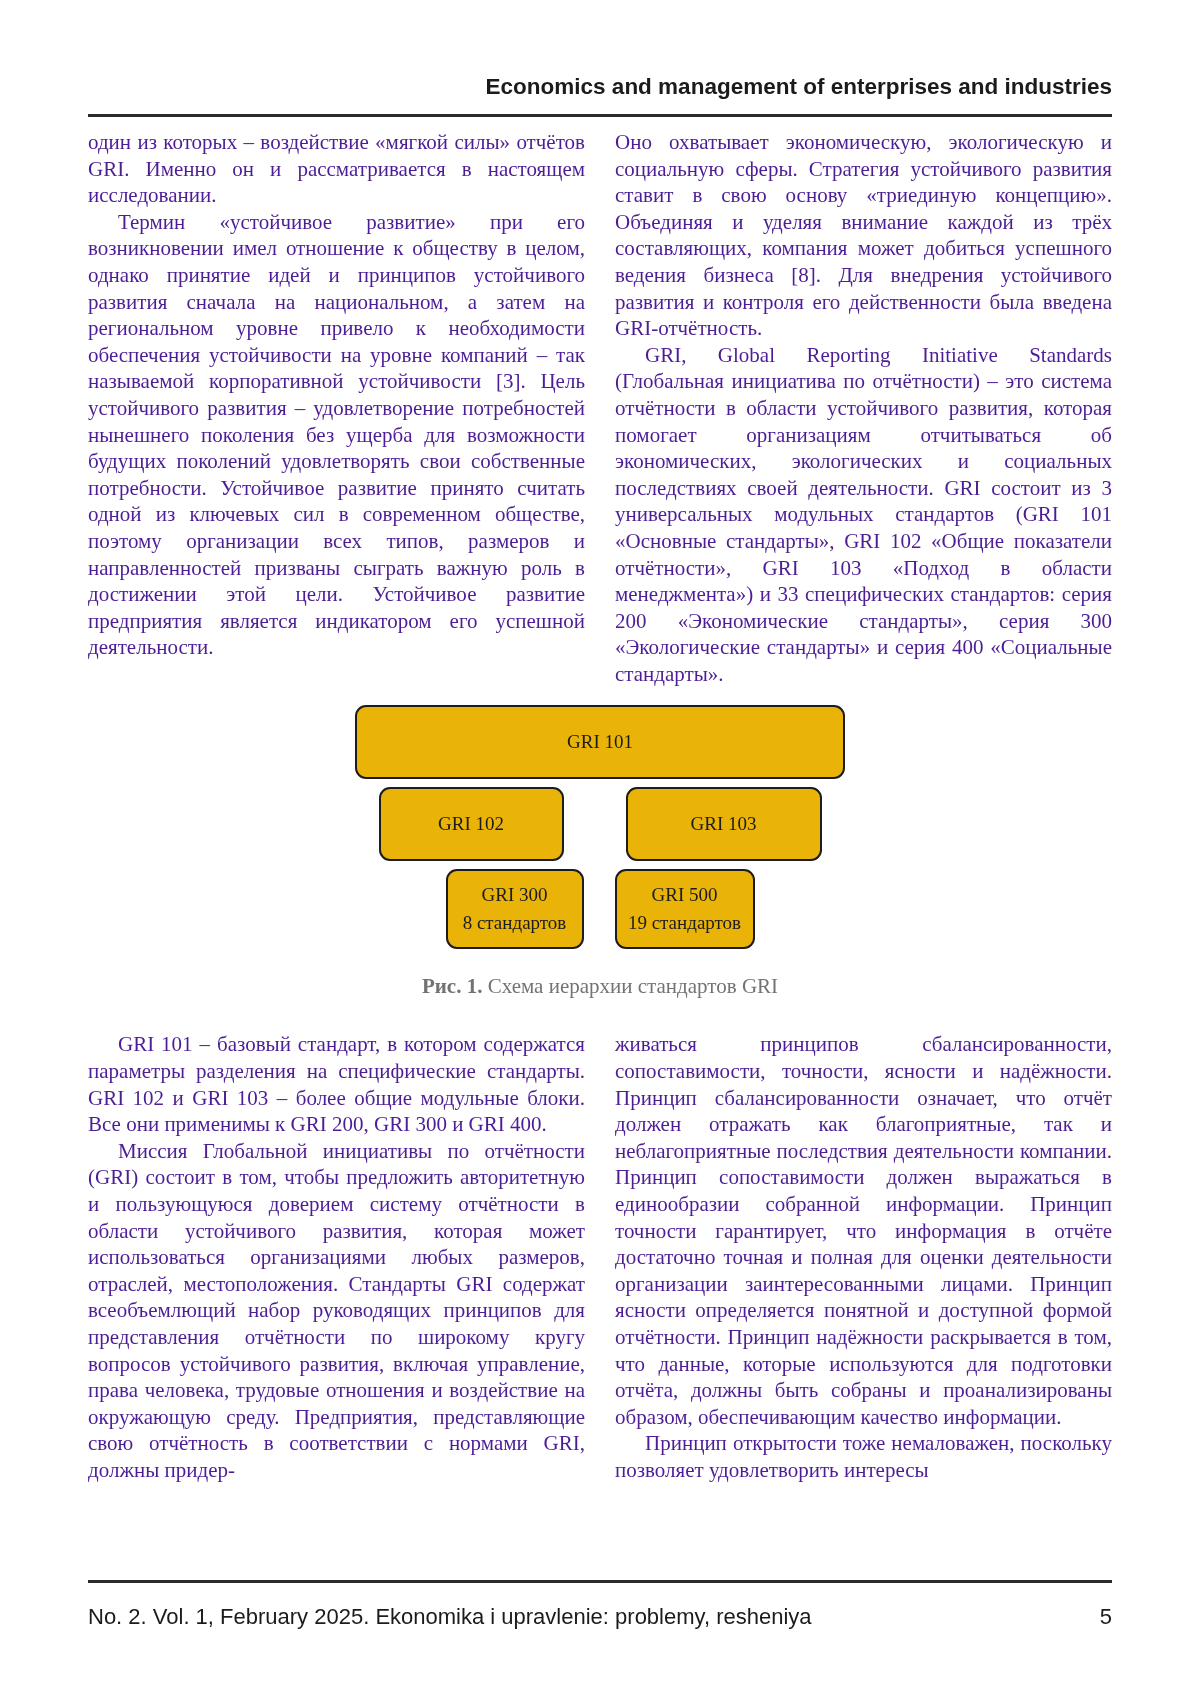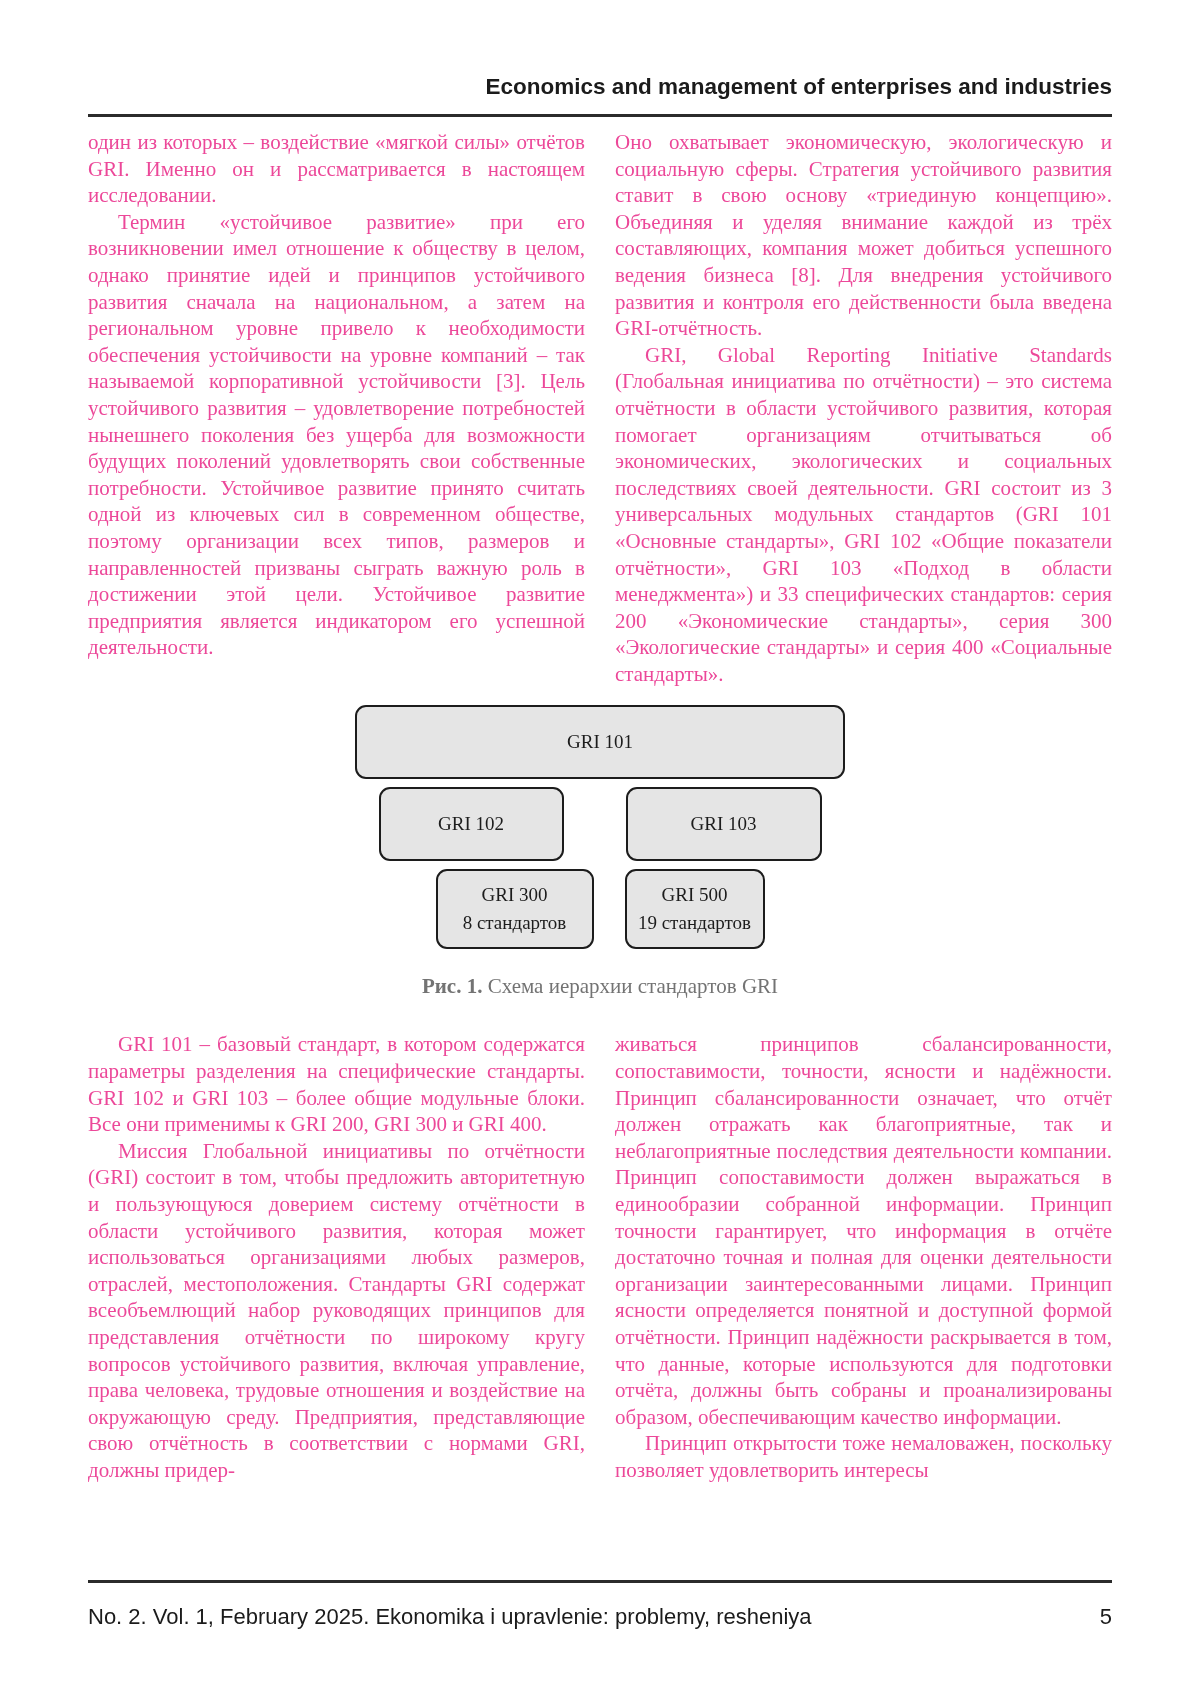--- a/index.html
+++ b/index.html
@@ -27,44 +27,44 @@
     border-bottom:3px solid #2b2b2b;
     height:0;
   }
   .cols { display:flex; gap:30px; margin-top:12px; }
   .col { width:497px; }
   .para {
     margin:0;
     font-size:21px;
     line-height:26.6px;
     text-align:justify;
-    color:#ec4899;
+    color:#4c1d95;
   }
   .para.indent { text-indent:30px; }
   
   .figure { margin-top:18px; }
   .fig-row { display:flex; justify-content:center; }
   .fig-row + .fig-row { margin-top:8px; }
   .fig-box {
     box-sizing:border-box;
     border:2px solid #1c1c1c;
     border-radius:11px;
     display:flex; flex-direction:column;
     align-items:center; justify-content:center;
     font-size:19px;
     color:#1c1c1c;
-    background:#e5e5e5;
+    background:#eab308;
     text-align:center;
   }
   .fig-box .subline { margin-top:6px; }
   .box-101 { width:490px; height:74px; }
   .box-102 { width:185px; height:74px; margin-right:62px; }
   .box-103 { width:196px; height:74px; }
   .box-200 { width:130px; height:80px; margin-right:22px; }
-  .box-300 { width:158px; height:80px; margin-right:31px; }
+  .box-300 { width:138px; height:80px; margin-right:31px; }
   .box-400 { width:140px; height:80px; }
   .fig-caption {
     margin-top:25px;
     text-align:center;
     font-size:21px;
     color:#737373;
   }
   .fig-caption .cap-label { font-weight:bold; }
   .cols.lower { margin-top:32px; }
   

